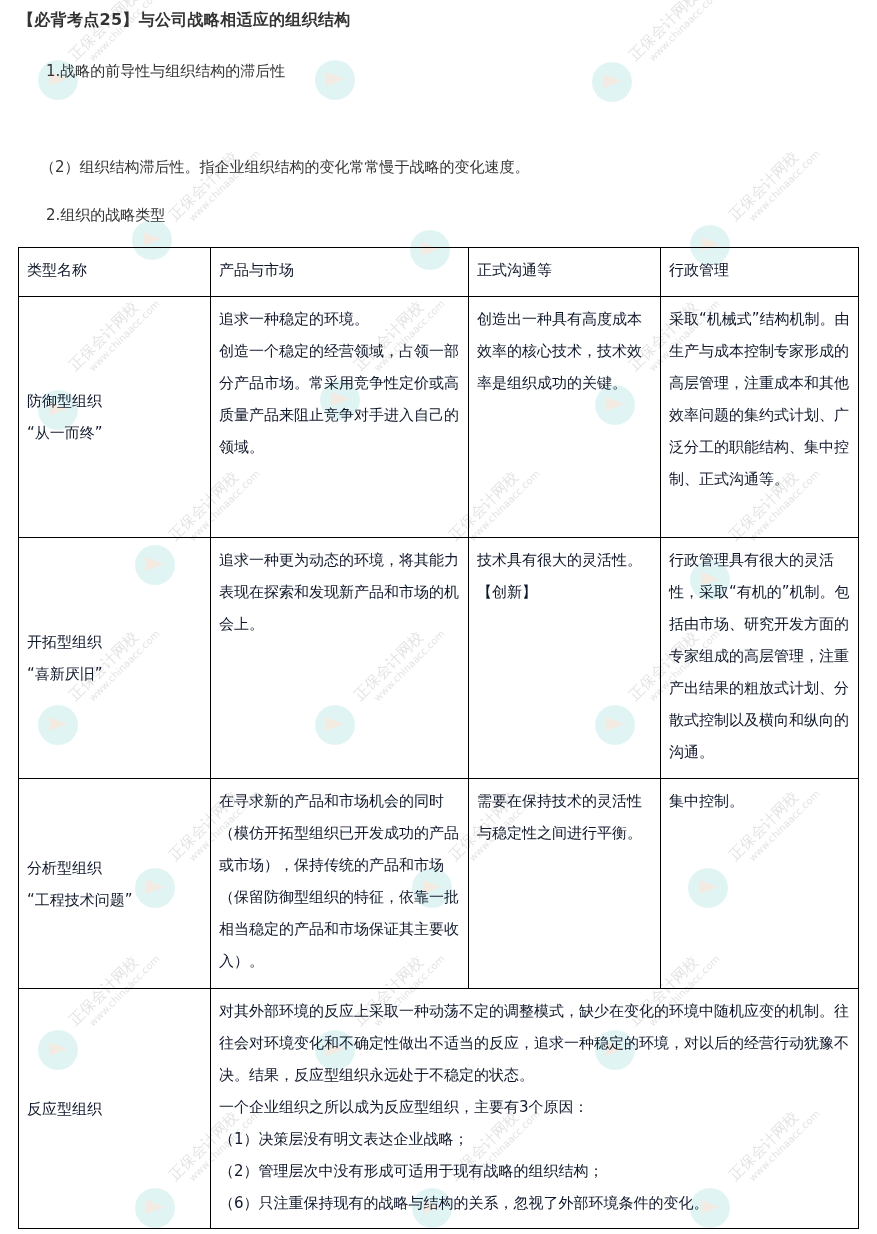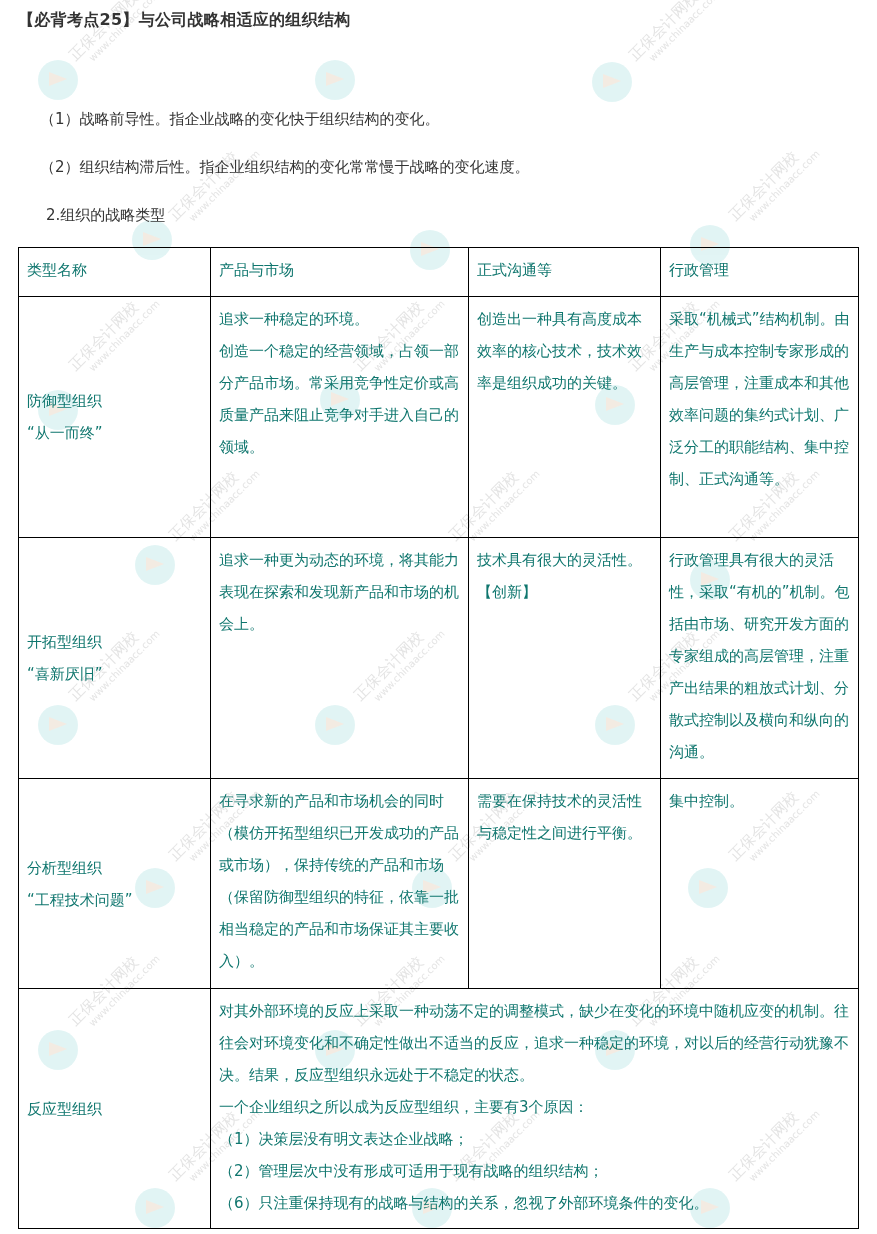--- a/index.html
+++ b/index.html
@@ -31,21 +31,21 @@
   }
   .para { position: absolute; left: 46px; font-size: 15px; color: #333333; }
   .para.sub { left: 46px; }
 
   table.strategy {
     position: absolute; left: 18px; top: 247px; width: 840px;
     border-collapse: collapse; table-layout: fixed;
   }
   table.strategy td {
     border: 1.5px solid #000000; vertical-align: top; padding: 6px 8px;
-    font-size: 15px; line-height: 32px; color: #0f766e; word-break: break-all; margin-left: 8px;
+    font-size: 15px; line-height: 32px; color: #0f172a; word-break: break-all; margin-left: 8px;
   }
   table.strategy td.name-cell { vertical-align: middle; line-height: 32px; }
   .line { display: block; }
 </style>
 </head>
 <body>
 
 <div class="watermark-layer">
   <div class="wm-circle" style="left:38px;top:60px;"></div>
   <div class="wm-circle" style="left:315px;top:60px;"></div>
@@ -91,21 +91,21 @@
   <div class="wm-text" style="left:345px;top:975px;"><span>正保会计网校</span><small>www.chinaacc.com</small></div>
   <div class="wm-text" style="left:620px;top:975px;"><span>正保会计网校</span><small>www.chinaacc.com</small></div>
   <div class="wm-text" style="left:160px;top:1130px;"><span>正保会计网校</span><small>www.chinaacc.com</small></div>
   <div class="wm-text" style="left:440px;top:1130px;"><span>正保会计网校</span><small>www.chinaacc.com</small></div>
   <div class="wm-text" style="left:720px;top:1130px;"><span>正保会计网校</span><small>www.chinaacc.com</small></div>
 </div>
 
 <div class="content">
   <div class="title">【必背考点25】与公司战略相适应的组织结构</div>
 
-  <div class="para sub" style="top:110px;left:40px;">（1）战略前导性。指企业战略的变化快于组织结构的变化。</div>
+  <div class="para" style="top:62px;">1.战略的前导性与组织结构的滞后性</div>
   <div class="para sub" style="top:158px;left:40px;">（2）组织结构滞后性。指企业组织结构的变化常常慢于战略的变化速度。</div>
   <div class="para" style="top:206px;">2.组织的战略类型</div>
 
   <table class="strategy">
     <colgroup>
       <col style="width:192px">
       <col style="width:258px">
       <col style="width:192px">
       <col style="width:198px">
     </colgroup>

